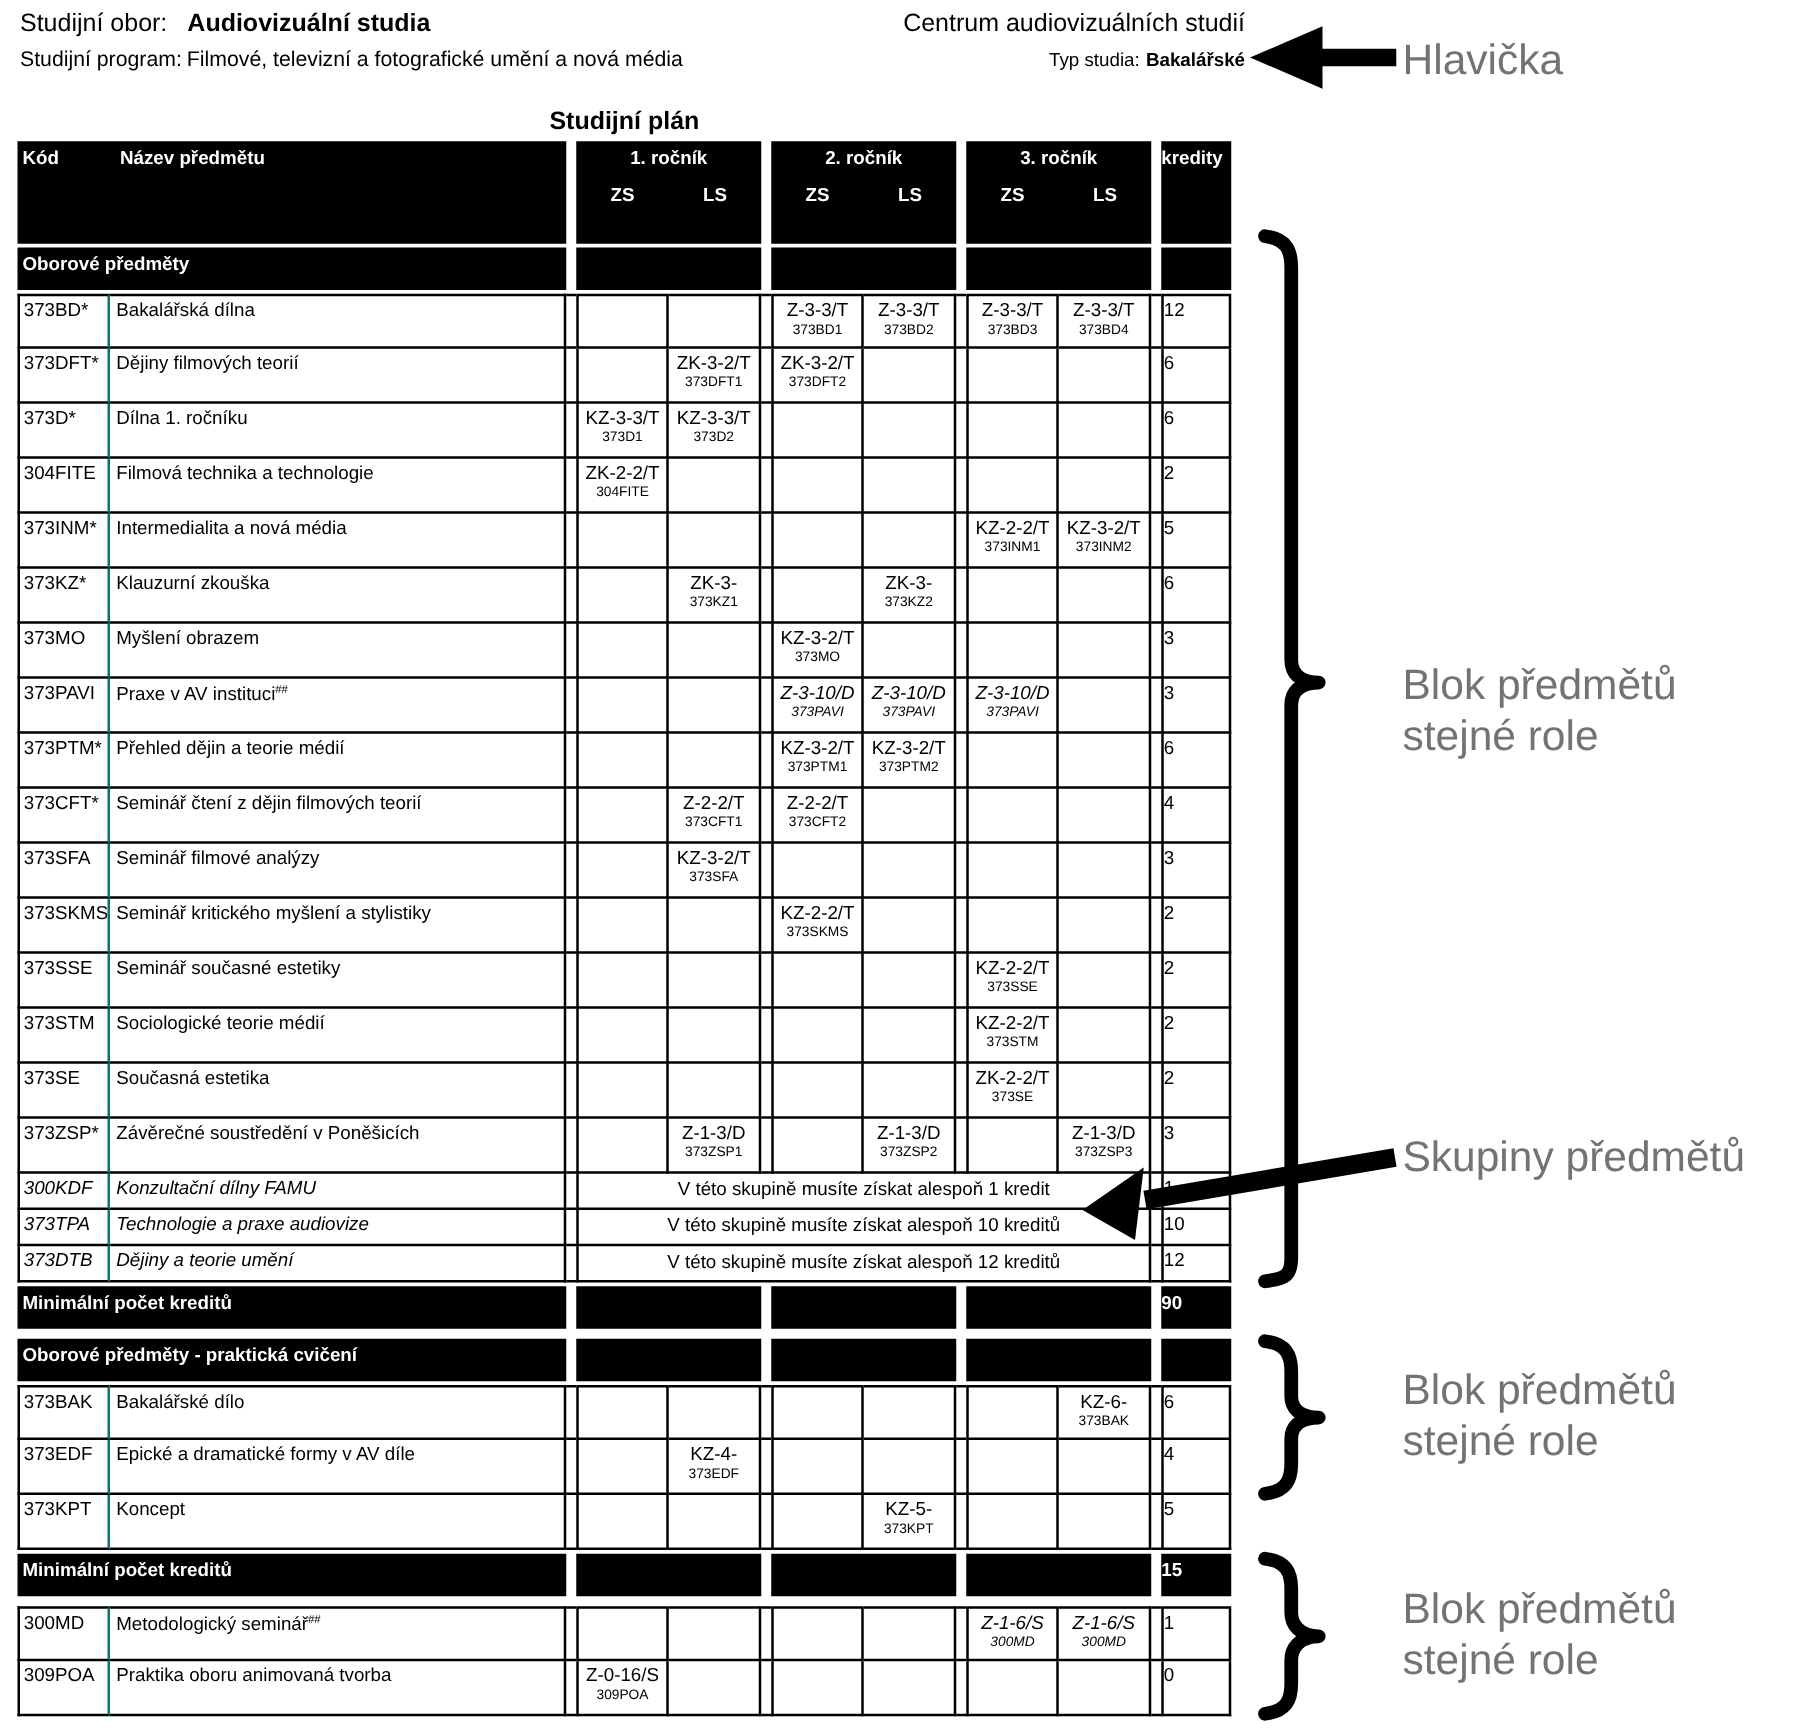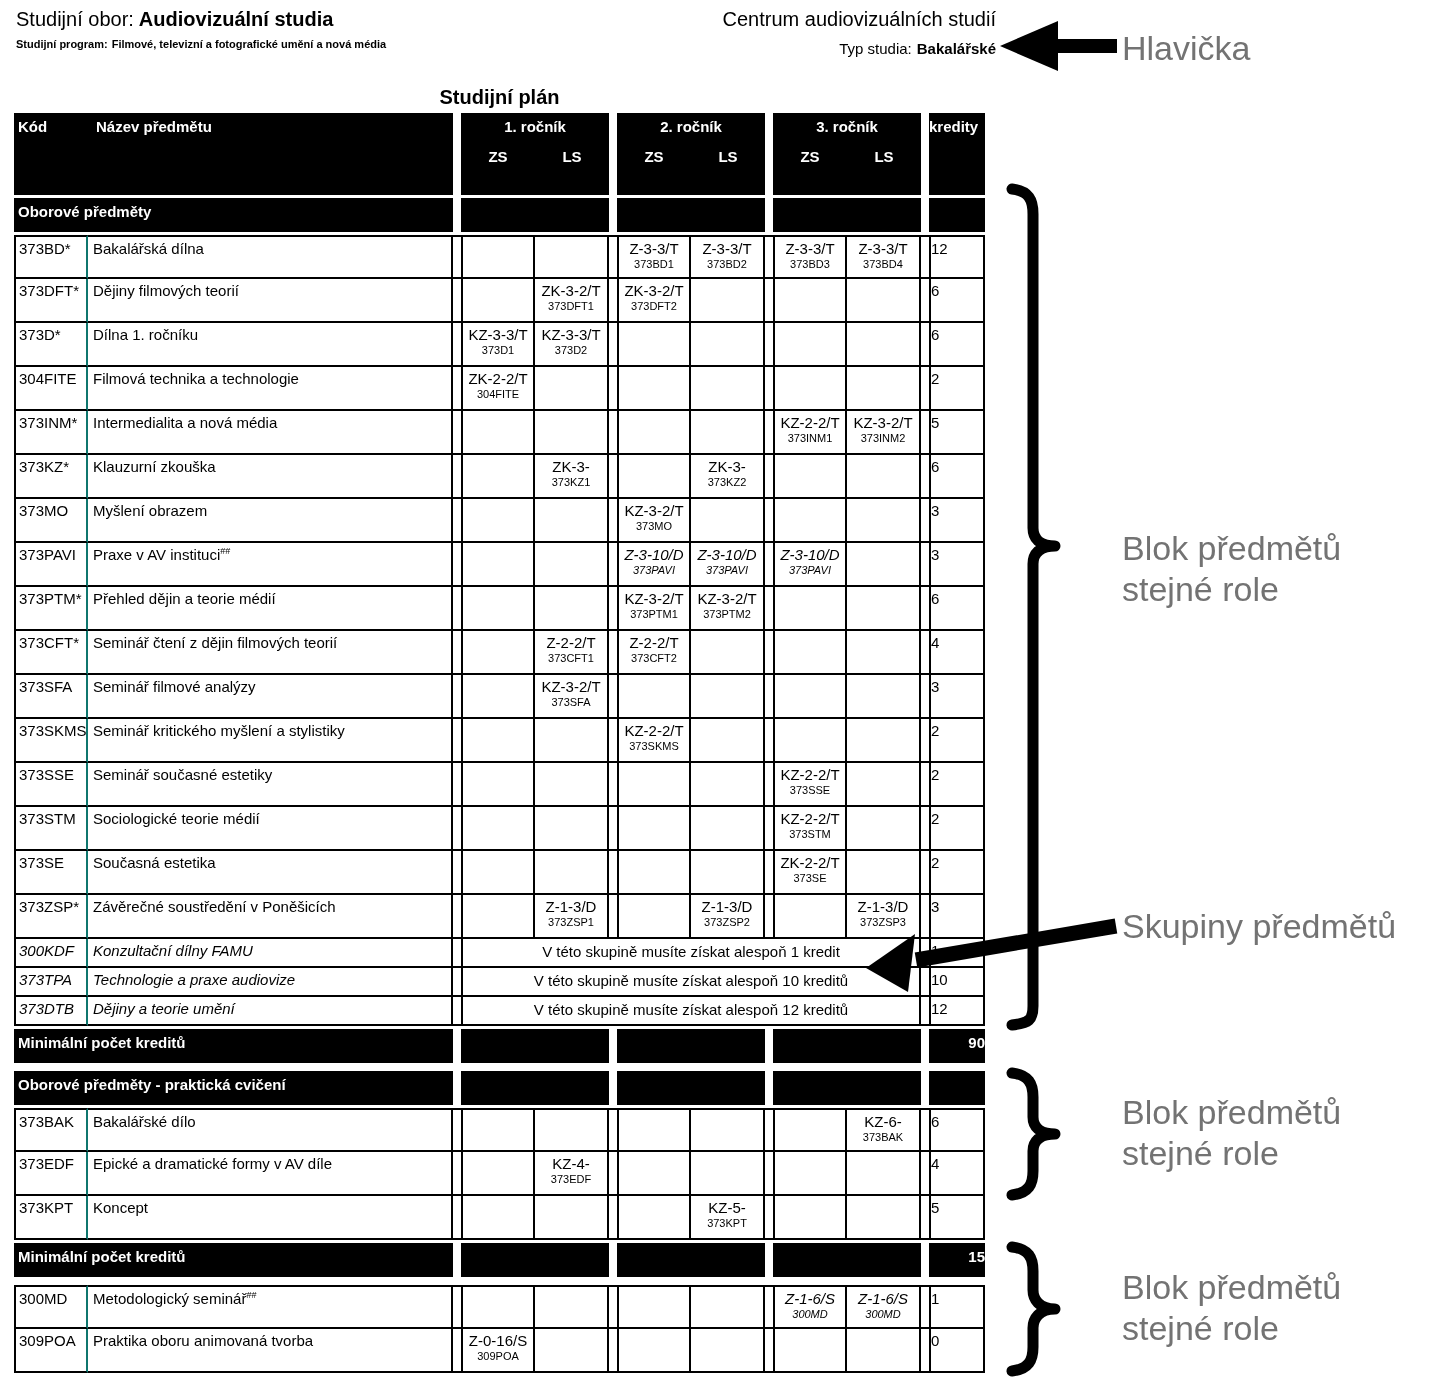--- a/index.html
+++ b/index.html
@@ -1,22 +1,22 @@
 <!DOCTYPE html>
 <html><head>
 <meta charset="utf-8">
 <style>
   html,body{margin:0;padding:0;background:#fff}
   .page{position:relative;width:1454px;height:1388px;background:#fff;color:#000;
         font-family:"Liberation Sans",sans-serif;overflow:hidden}
 
   
   .hline1{position:absolute;left:16px;top:8px;font-size:20px;white-space:nowrap}
-  .hline1 b{margin-left:5px}
-  .hline2{position:absolute;left:16px;top:38px;font-size:11px;font-weight:bold;white-space:nowrap}
+  .hline1 b{margin-left:16px}
+  .hline2{position:absolute;left:16px;top:38px;font-size:17px;font-weight:normal;white-space:nowrap}
   .hline2 span{margin-right:4px}
   .rline1{position:absolute;left:640px;top:8px;width:356px;text-align:right;font-size:20px}
   .rline2{position:absolute;left:640px;top:40px;width:356px;text-align:right;font-size:15px}
   .rline2 b{margin-left:5px}
   .ptitle{position:absolute;left:14px;top:86px;width:971px;text-align:center;font-size:20px;font-weight:bold}
 
   
   .tbl{position:absolute;left:14px;top:113px;width:971px;
        --cols:74px 365px 8px 74px 74px 8px 74px 74px 8px 74px 74px 8px 56px}
   .trow{display:grid;grid-template-columns:var(--cols)}
@@ -27,21 +27,21 @@
   .hk{padding:5px 0 0 4px}
   .hn{padding:5px 0 0 8px}
   .hkr{padding-top:5px}
   .hg{grid-column:span 2;background:#000;color:#fff;font-weight:bold;font-size:15px;
       display:grid;grid-template-columns:1fr 1fr;grid-template-rows:33px 1fr}
   .hg .ht{grid-column:1/3;text-align:center;padding-top:5px}
   .hg .hs{text-align:center;padding-top:2px}
 
   .bar{height:34px;margin:3px 0}
   .bar .bl{padding-left:4px;line-height:27px}
-  .bar .bkr{text-align:right;line-height:27px}
+  .bar .bkr{text-align:left;line-height:27px}
   .mb8{margin-bottom:8px}
 
   .r>div{height:44px;border-bottom:2px solid #000;font-size:15px}
   .ft>div{border-top:2px solid #000}
   .nr>div{height:29px}
   .ck{border-left:2px solid #000;border-right:2px solid #0f766e;padding:3px 1px 0 3px}
   .cn{border-right:2px solid #000;padding:3px 0 0 5px}
   .cs{border-right:2px solid #000;text-align:center;padding-top:3px}
   .gs{border-left:2px solid #000}
   .ckr{border-left:2px solid #000;border-right:2px solid #000;text-align:left;padding-top:3px}

